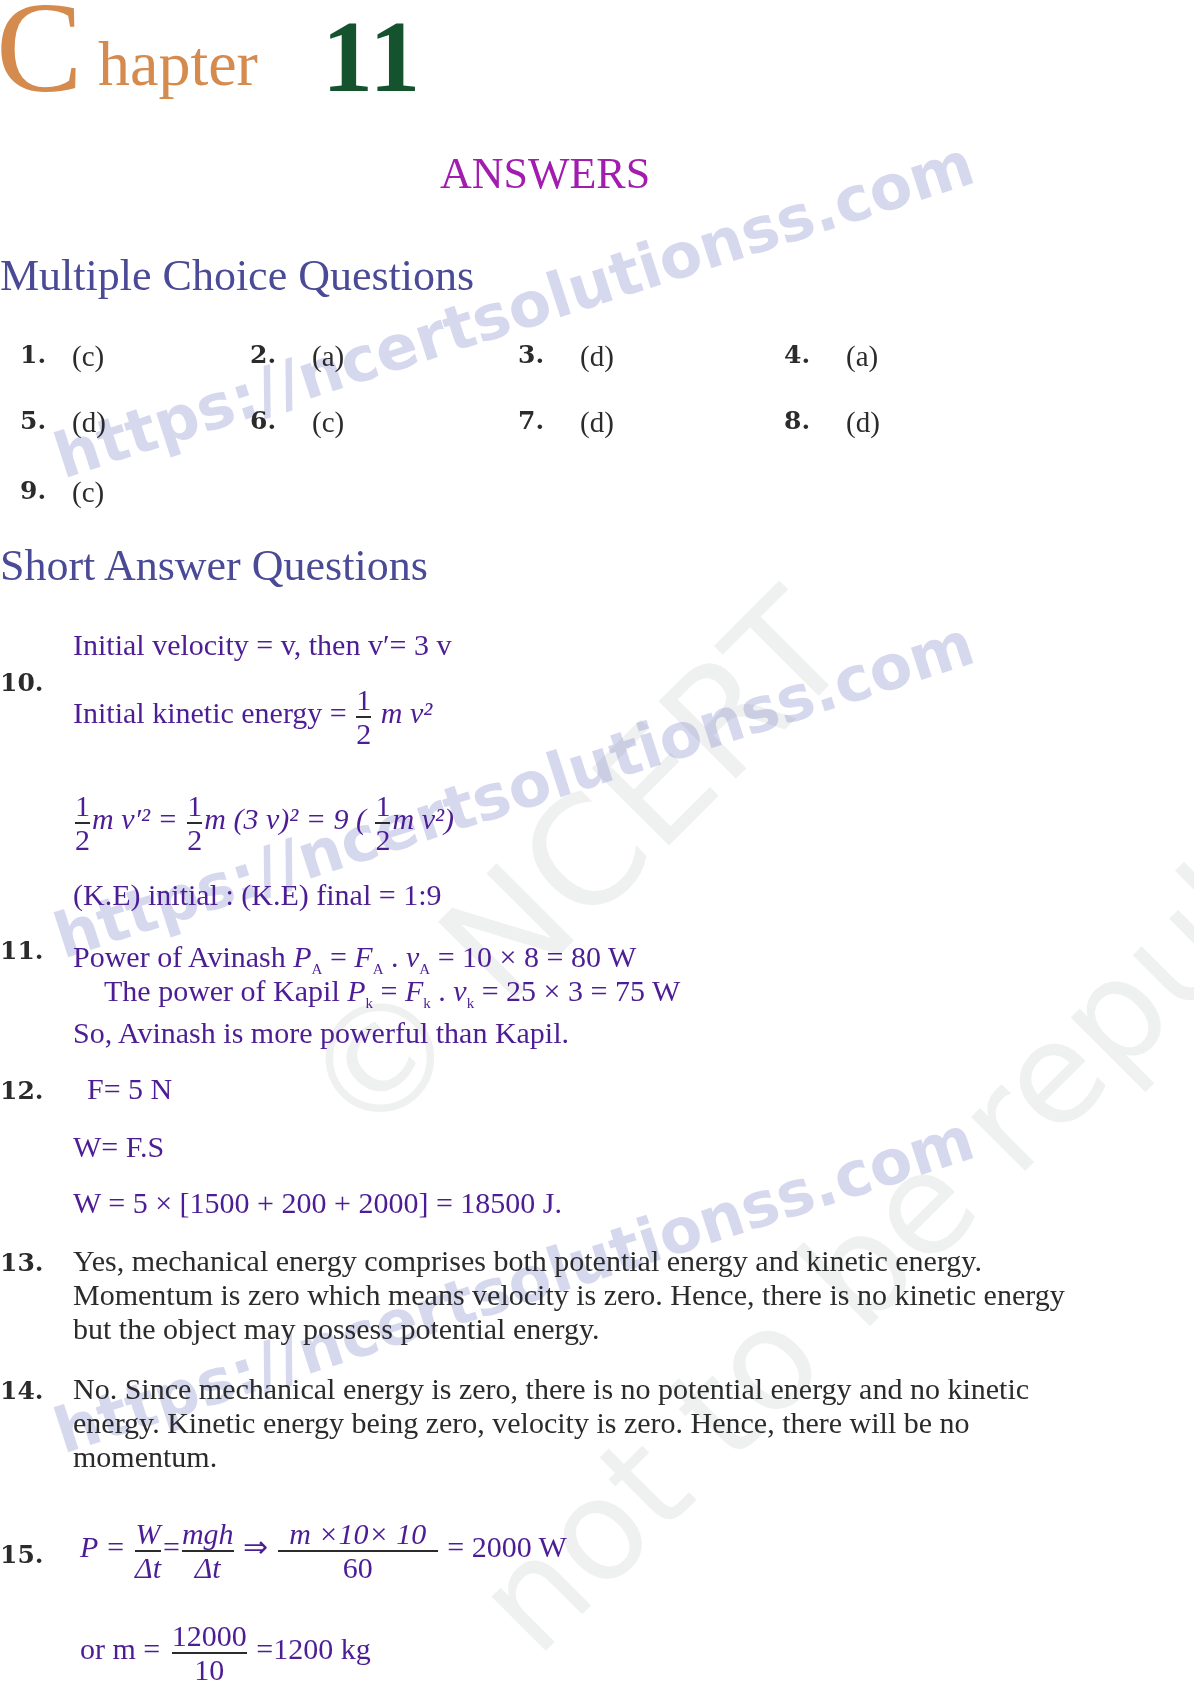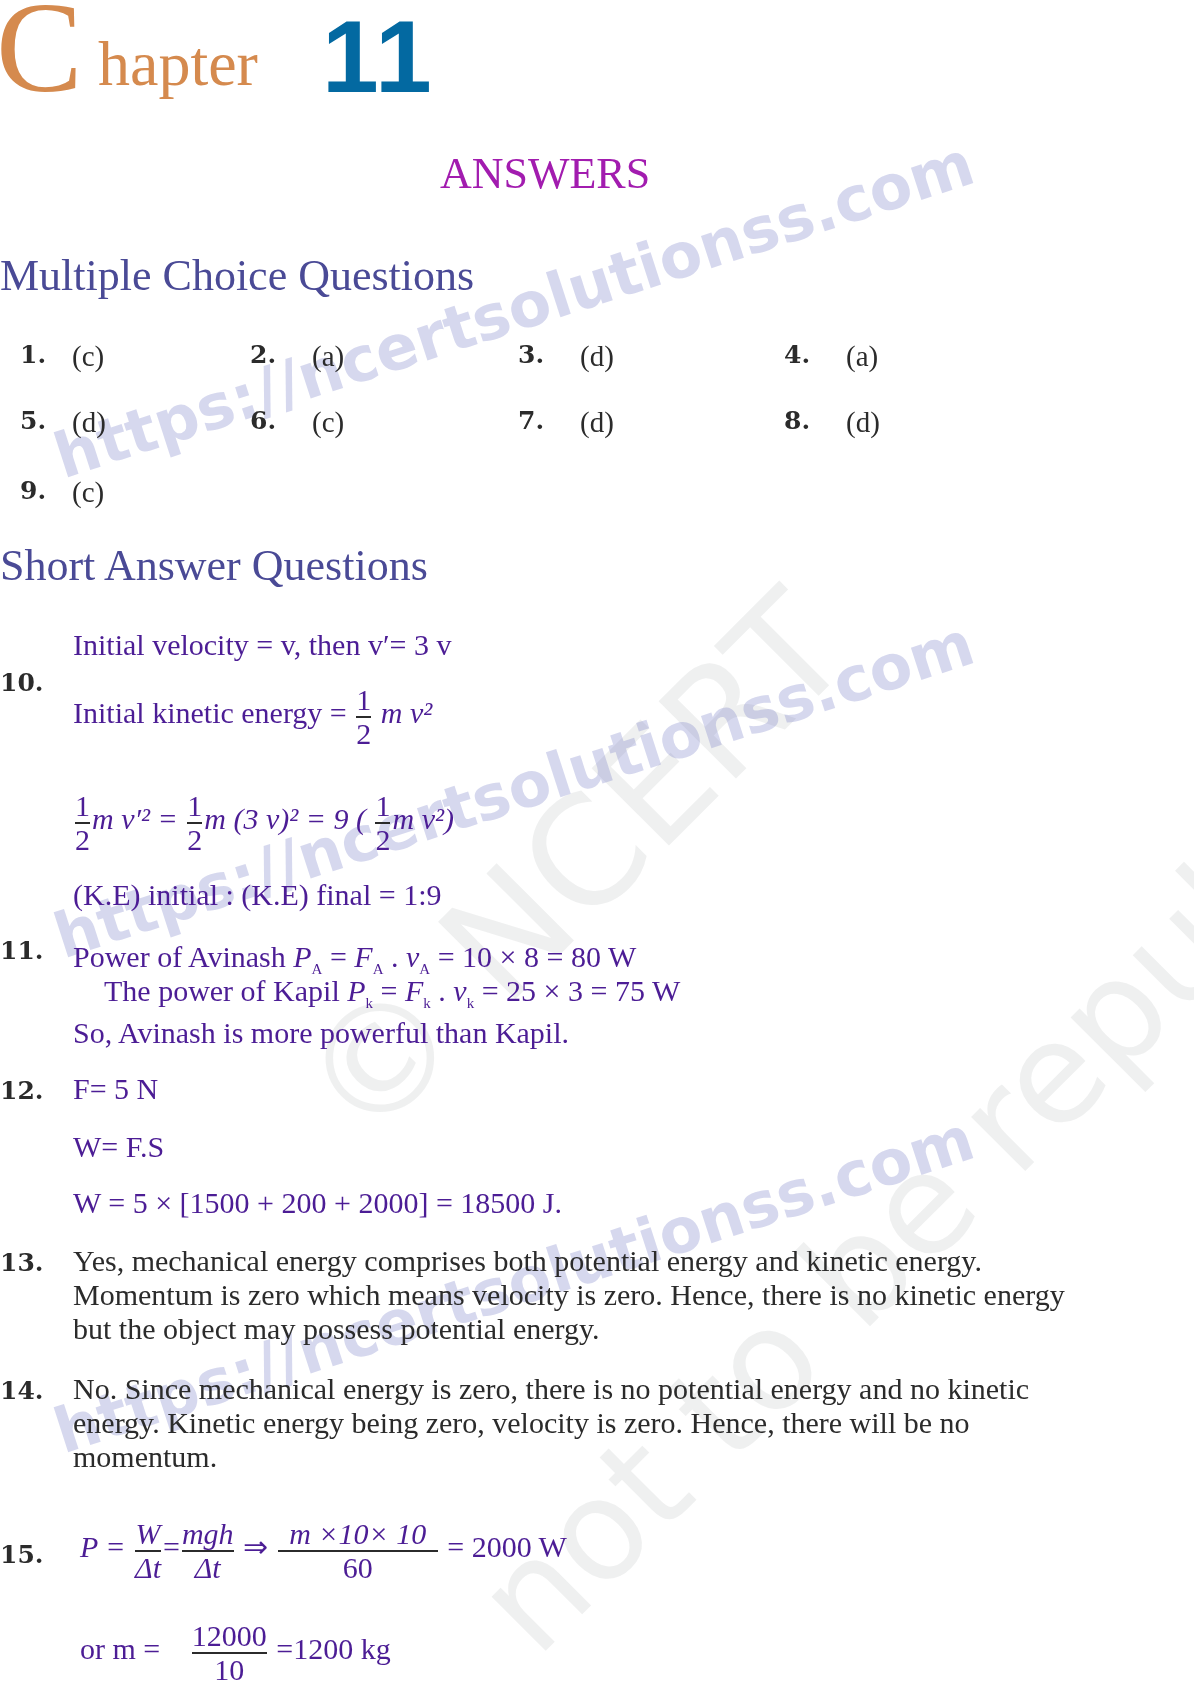--- a/index.html
+++ b/index.html
@@ -7,21 +7,21 @@
          font-family:"DejaVu Serif", serif; color:#2b2b2b; }
   .wm { position:absolute; font-family:"DejaVu Sans", sans-serif; font-weight:bold; white-space:nowrap;
         transform-origin:left bottom; pointer-events:none; }
   .wm-url { color:rgba(120,125,200,0.30); font-size:62px; transform:rotate(-18deg); }
   .wm-ncert { color:rgba(180,185,185,0.22); font-size:150px; font-weight:normal; transform:rotate(-45deg); }
   .wm-rep { color:rgba(180,185,185,0.22); font-size:140px; font-weight:normal; transform:rotate(-45deg); }
 
   .chap { position:absolute; left:0; top:-8px; }
   .chap-c { font-family:"Liberation Serif", serif; font-size:130px; color:#d58a4e; position:absolute; left:-4px; top:-10px; line-height:1; }
   .chap-word { font-family:"Liberation Serif", serif; font-size:64px; color:#d58a4e; position:absolute; left:98px; top:40px; line-height:1; }
-  .chap-num { font-family:Liberation Sans, sans-serif; font-weight:bold; font-size:102px; color:#0369a1; position:absolute; left:322px; top:14px; line-height:1; letter-spacing:2px; }
+  .chap-num { font-family:Liberation Serif, serif; font-weight:bold; font-size:102px; color:#14532d; position:absolute; left:322px; top:14px; line-height:1; letter-spacing:2px; }
 
   .h-answers { position:absolute; left:0; width:1090px; top:148px; text-align:center;
                font-family:"Liberation Serif", serif; font-size:44px; color:#a21caf; }
   .h-sec { position:absolute; left:0; width:1054px; 
            font-family:Liberation Serif, serif; font-size:44px; color:#4a4a96; }
 
   .mcq { position:absolute; font-size:25px; }
   .mcq .n { font-weight:bold; font-family:"DejaVu Serif", serif; }
   .mcq .v { position:absolute; left:52px; top:0; font-family:"Liberation Serif", serif; font-size:29px; }
 
@@ -81,35 +81,35 @@
 <div class="qn" style="top:936px;">11.</div>
 <div class="t" style="left:73px; top:932px;margin-top:8px;">
   <span>Power of Avinash </span><i>P</i><sub>A</sub> = <i>F</i><sub>A</sub> . <i>v</i><sub>A</sub><span> = 10 × 8 = 80 W</span>
 </div>
 <div class="t" style="left:73px; top:974px;margin-left:31px;">
   <span>The power of Kapil </span><i>P</i><sub>k</sub> = <i>F</i><sub>k</sub> . <i>v</i><sub>k</sub><span> = 25 × 3 = 75 W</span>
 </div>
 <div class="t" style="left:73px; top:1016px;">So, Avinash is more powerful than Kapil.</div>
 
 <div class="qn" style="top:1076px;">12.</div>
-<div class="t" style="left:73px; top:1072px;text-align:center;">F= 5 N</div>
+<div class="t" style="left:87px; top:1072px;text-align:center;">F= 5 N</div>
 <div class="t" style="left:73px; top:1130px;">W= F.S</div>
 <div class="t" style="left:73px; top:1186px;">W = 5 × [1500 + 200 + 2000] = 18500 J.</div>
 
 <div class="qn" style="top:1248px;">13.</div>
 <div class="para" style="top:1244px;">Yes, mechanical energy comprises both potential energy and kinetic energy. Momentum is zero which means velocity is zero. Hence, there is no kinetic energy but the object may possess potential energy.</div>
 
 <div class="qn" style="top:1376px;">14.</div>
 <div class="para" style="top:1372px;">No. Since mechanical energy is zero, there is no potential energy and no kinetic energy. Kinetic energy being zero, velocity is zero. Hence, there will be no momentum.</div>
 
 <div class="qn" style="top:1540px;">15.</div>
 <div class="t" style="left:80px; top:1518px;">
   <i>P =</i>
   <span class="frac"><i class="num">W</i><i class="den">Δt</i></span><span>=</span><span class="frac"><i class="num">mgh</i><i class="den">Δt</i></span>
   <span>⇒</span>
   <span class="frac" style="min-width:160px;"><i class="num">m ×10× 10</i><span class="den">60</span></span>
   <span>= 2000 W</span>
 </div>
 <div class="t" style="left:80px; top:1620px;">
   <span>or  m  =</span>
-  <span class="frac" style="margin-left:24px;"><span class="num">12000</span><span class="den">10</span></span>
+  <span class="frac" style="margin-left:4px;"><span class="num">12000</span><span class="den">10</span></span>
   <span>=1200  kg</span>
 </div>
 
 </body></html>

